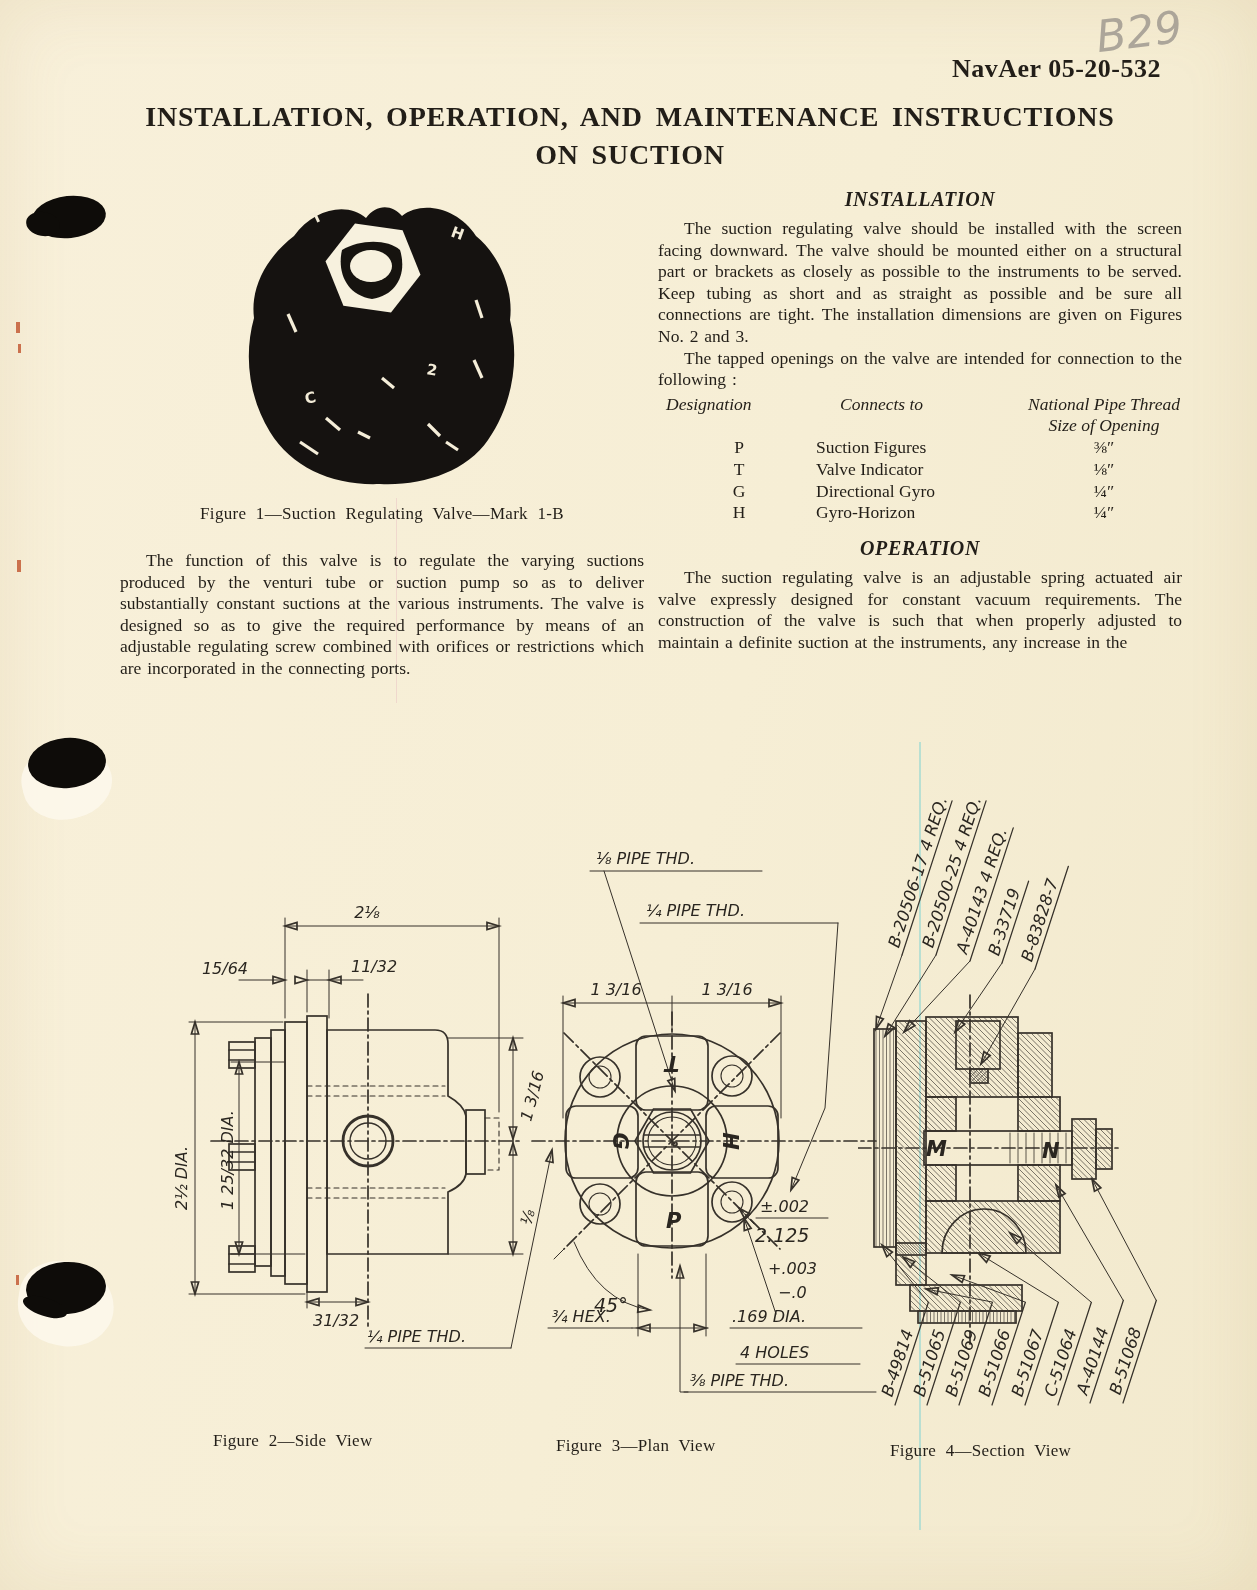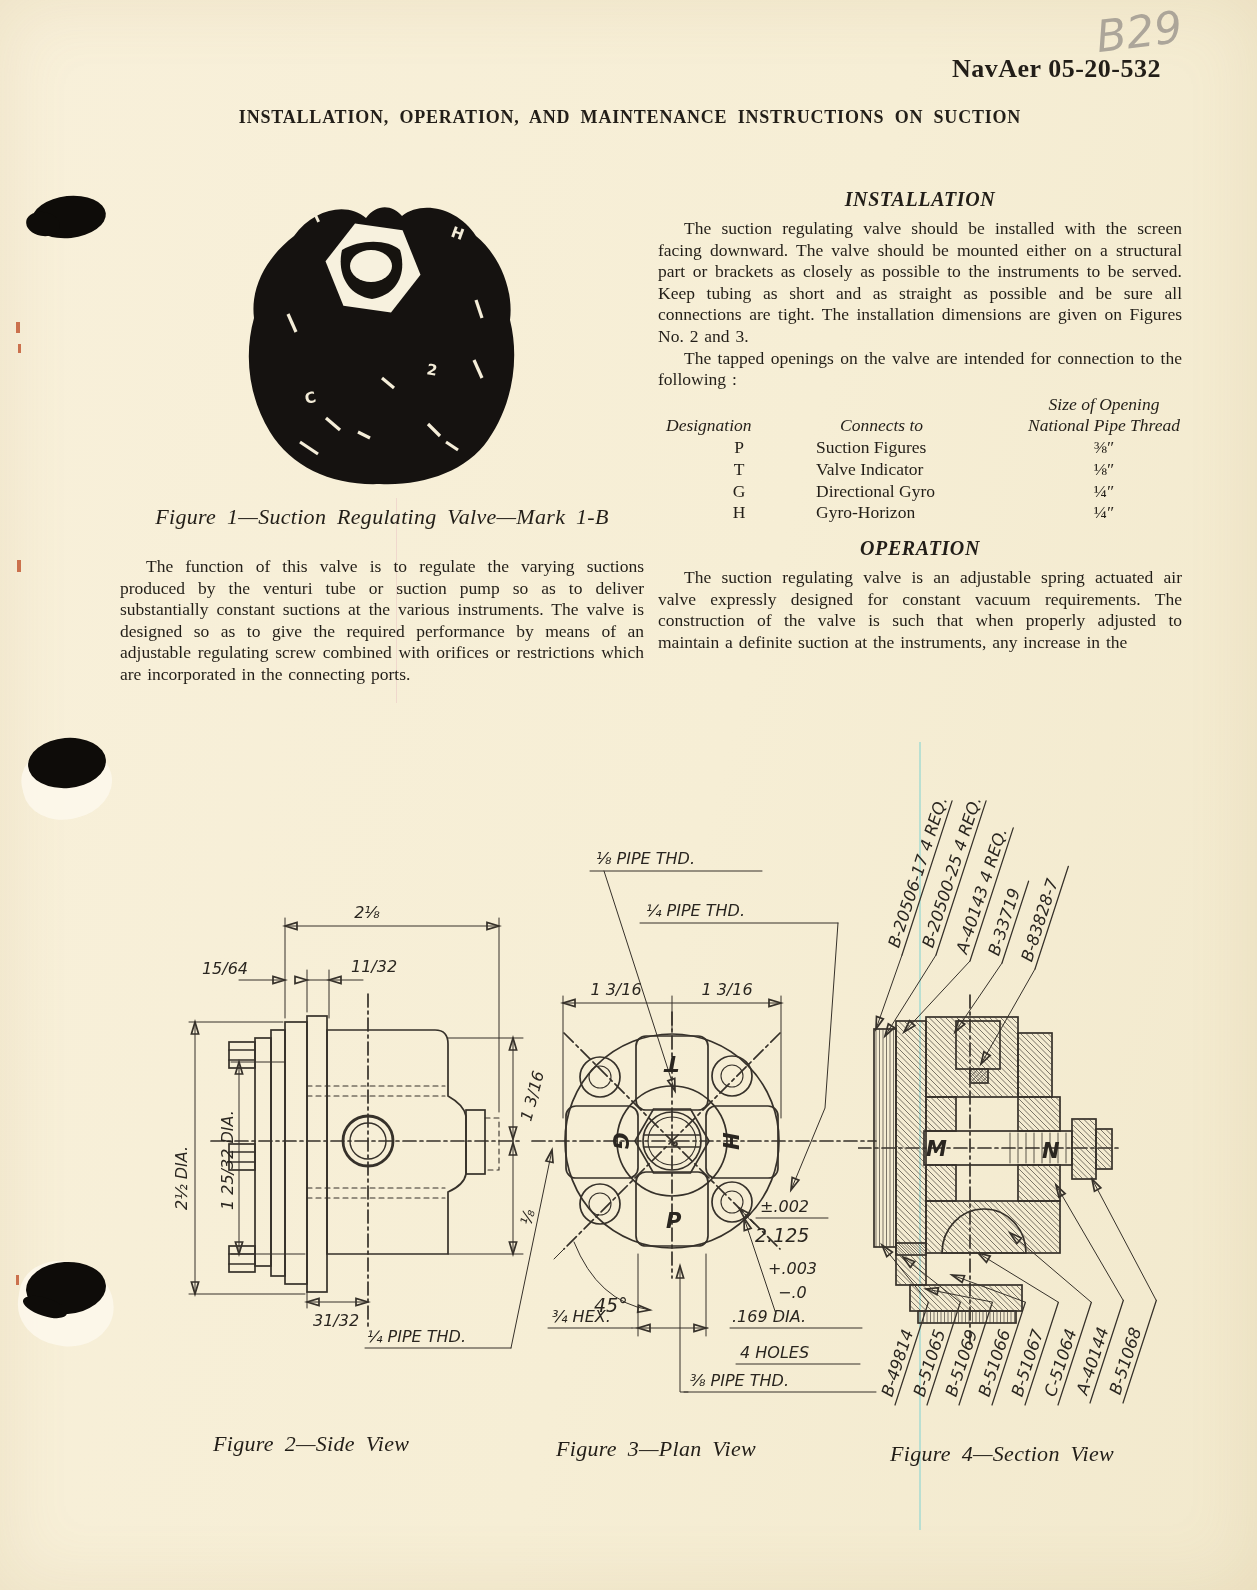--- a/index.html
+++ b/index.html
@@ -3,24 +3,24 @@
 <meta charset="utf-8">
 <style>
   html,body{margin:0;padding:0;background:#d9d0b6;}
   .page{position:relative;width:1257px;height:1590px;overflow:hidden;
         background:linear-gradient(105deg,#f8f0da 0%,#f6eed5 55%,#f2e9cd 100%);
         box-shadow:inset 0 0 70px rgba(175,140,80,0.14);
         font-family:"Liberation Serif",serif;color:#221e18;}
   .abs{position:absolute;}
   .doc-number{font-weight:bold;font-size:26px;letter-spacing:0.5px;}
   .pencil-mark{font:italic 44px "DejaVu Sans",sans-serif;color:#9b958d;opacity:.8;transform:rotate(-7deg);}
-  .page-title{text-align:center;font-weight:bold;font-size:18px;letter-spacing:0.8px;word-spacing:5px;line-height:38px;}
+  .page-title{text-align:center;font-weight:bold;font-size:28px;letter-spacing:0.8px;word-spacing:5px;line-height:38px;}
   .body-text{font-size:17.5px;line-height:21.6px;text-align:justify;text-indent:26px;word-spacing:1.5px;margin:0;}
   .section-h{font-weight:bold;font-size:20px;letter-spacing:0.6px;text-align:center;margin:0 0 7px 0;font-style:italic;}
-  .fig-caption{font-style:italic;font-size:22px;word-spacing:5px;letter-spacing:0.3px;}
+  .fig-caption{font-size:17px;word-spacing:5px;letter-spacing:0.3px;}
   .conn-table{margin:3px 0 0 6px;font-size:17.5px;line-height:21.7px;}
   .t-row{display:grid;grid-template-columns:150px 212px 156px;}
   .t-c1{text-align:center;}
   .t-c2{text-align:left;padding-left:2px;}
   .t-c3{text-align:center;}
   .t-head{font-style:italic;}
   .hole{position:absolute;background:#0e0c09;border-radius:50%;}
   .tear{position:absolute;background:#fdf8ec;border-radius:45% 55% 50% 50%;opacity:.85;}
   .mark-red{position:absolute;background:#c0522c;opacity:.8;}
   .vline{position:absolute;}
@@ -90,29 +90,29 @@
     </svg>
     <div class="fig-caption" style="text-align:center;margin-top:16px;">Figure 1—Suction Regulating Valve—Mark 1-B</div>
     <p class="body-text" style="margin-top:26px;">The function of this valve is to regulate the varying suctions produced by the venturi tube or suction pump so as to deliver substantially constant suctions at the various instruments.  The valve is designed so as to give the required performance by means of an adjustable regulating screw combined with orifices or restrictions which are incorporated in the connecting ports.</p>
   </div>
 
   <div class="abs" style="left:658px;top:188px;width:524px;">
     <h2 class="section-h">INSTALLATION</h2>
     <p class="body-text">The suction regulating valve should be installed with the screen facing downward.  The valve should be mounted either on a structural part or brackets as closely as possible to the instruments to be served.  Keep tubing as short and as straight as possible and be sure all connections are tight.  The installation dimensions are given on Figures No. 2 and 3.</p>
     <p class="body-text">The tapped openings on the valve are intended for connection to the following :</p>
     <div class="conn-table">
+      <div class="t-row t-head">
+        <span class="t-c2">Designation</span>
+        <span class="t-c2" style="padding-left:26px;">Connects to</span>
+        <span class="t-c3">National Pipe Thread</span>
+      </div>
       <div class="t-row">
         <span></span>
           <span></span>
         <span class="t-c3 t-head">Size of Opening</span>
-      </div>
-      <div class="t-row t-head">
-        <span class="t-c2">Designation</span>
-        <span class="t-c2" style="padding-left:26px;">Connects to</span>
-        <span class="t-c3">National Pipe Thread</span>
       </div>
       <div class="t-row">
         <span class="t-c1">P</span>
         <span class="t-c2">Suction Figures</span>
         <span class="t-c3">⅜″</span>
       </div>
       <div class="t-row">
         <span class="t-c1">T</span>
         <span class="t-c2">Valve Indicator</span>
         <span class="t-c3">⅛″</span>

